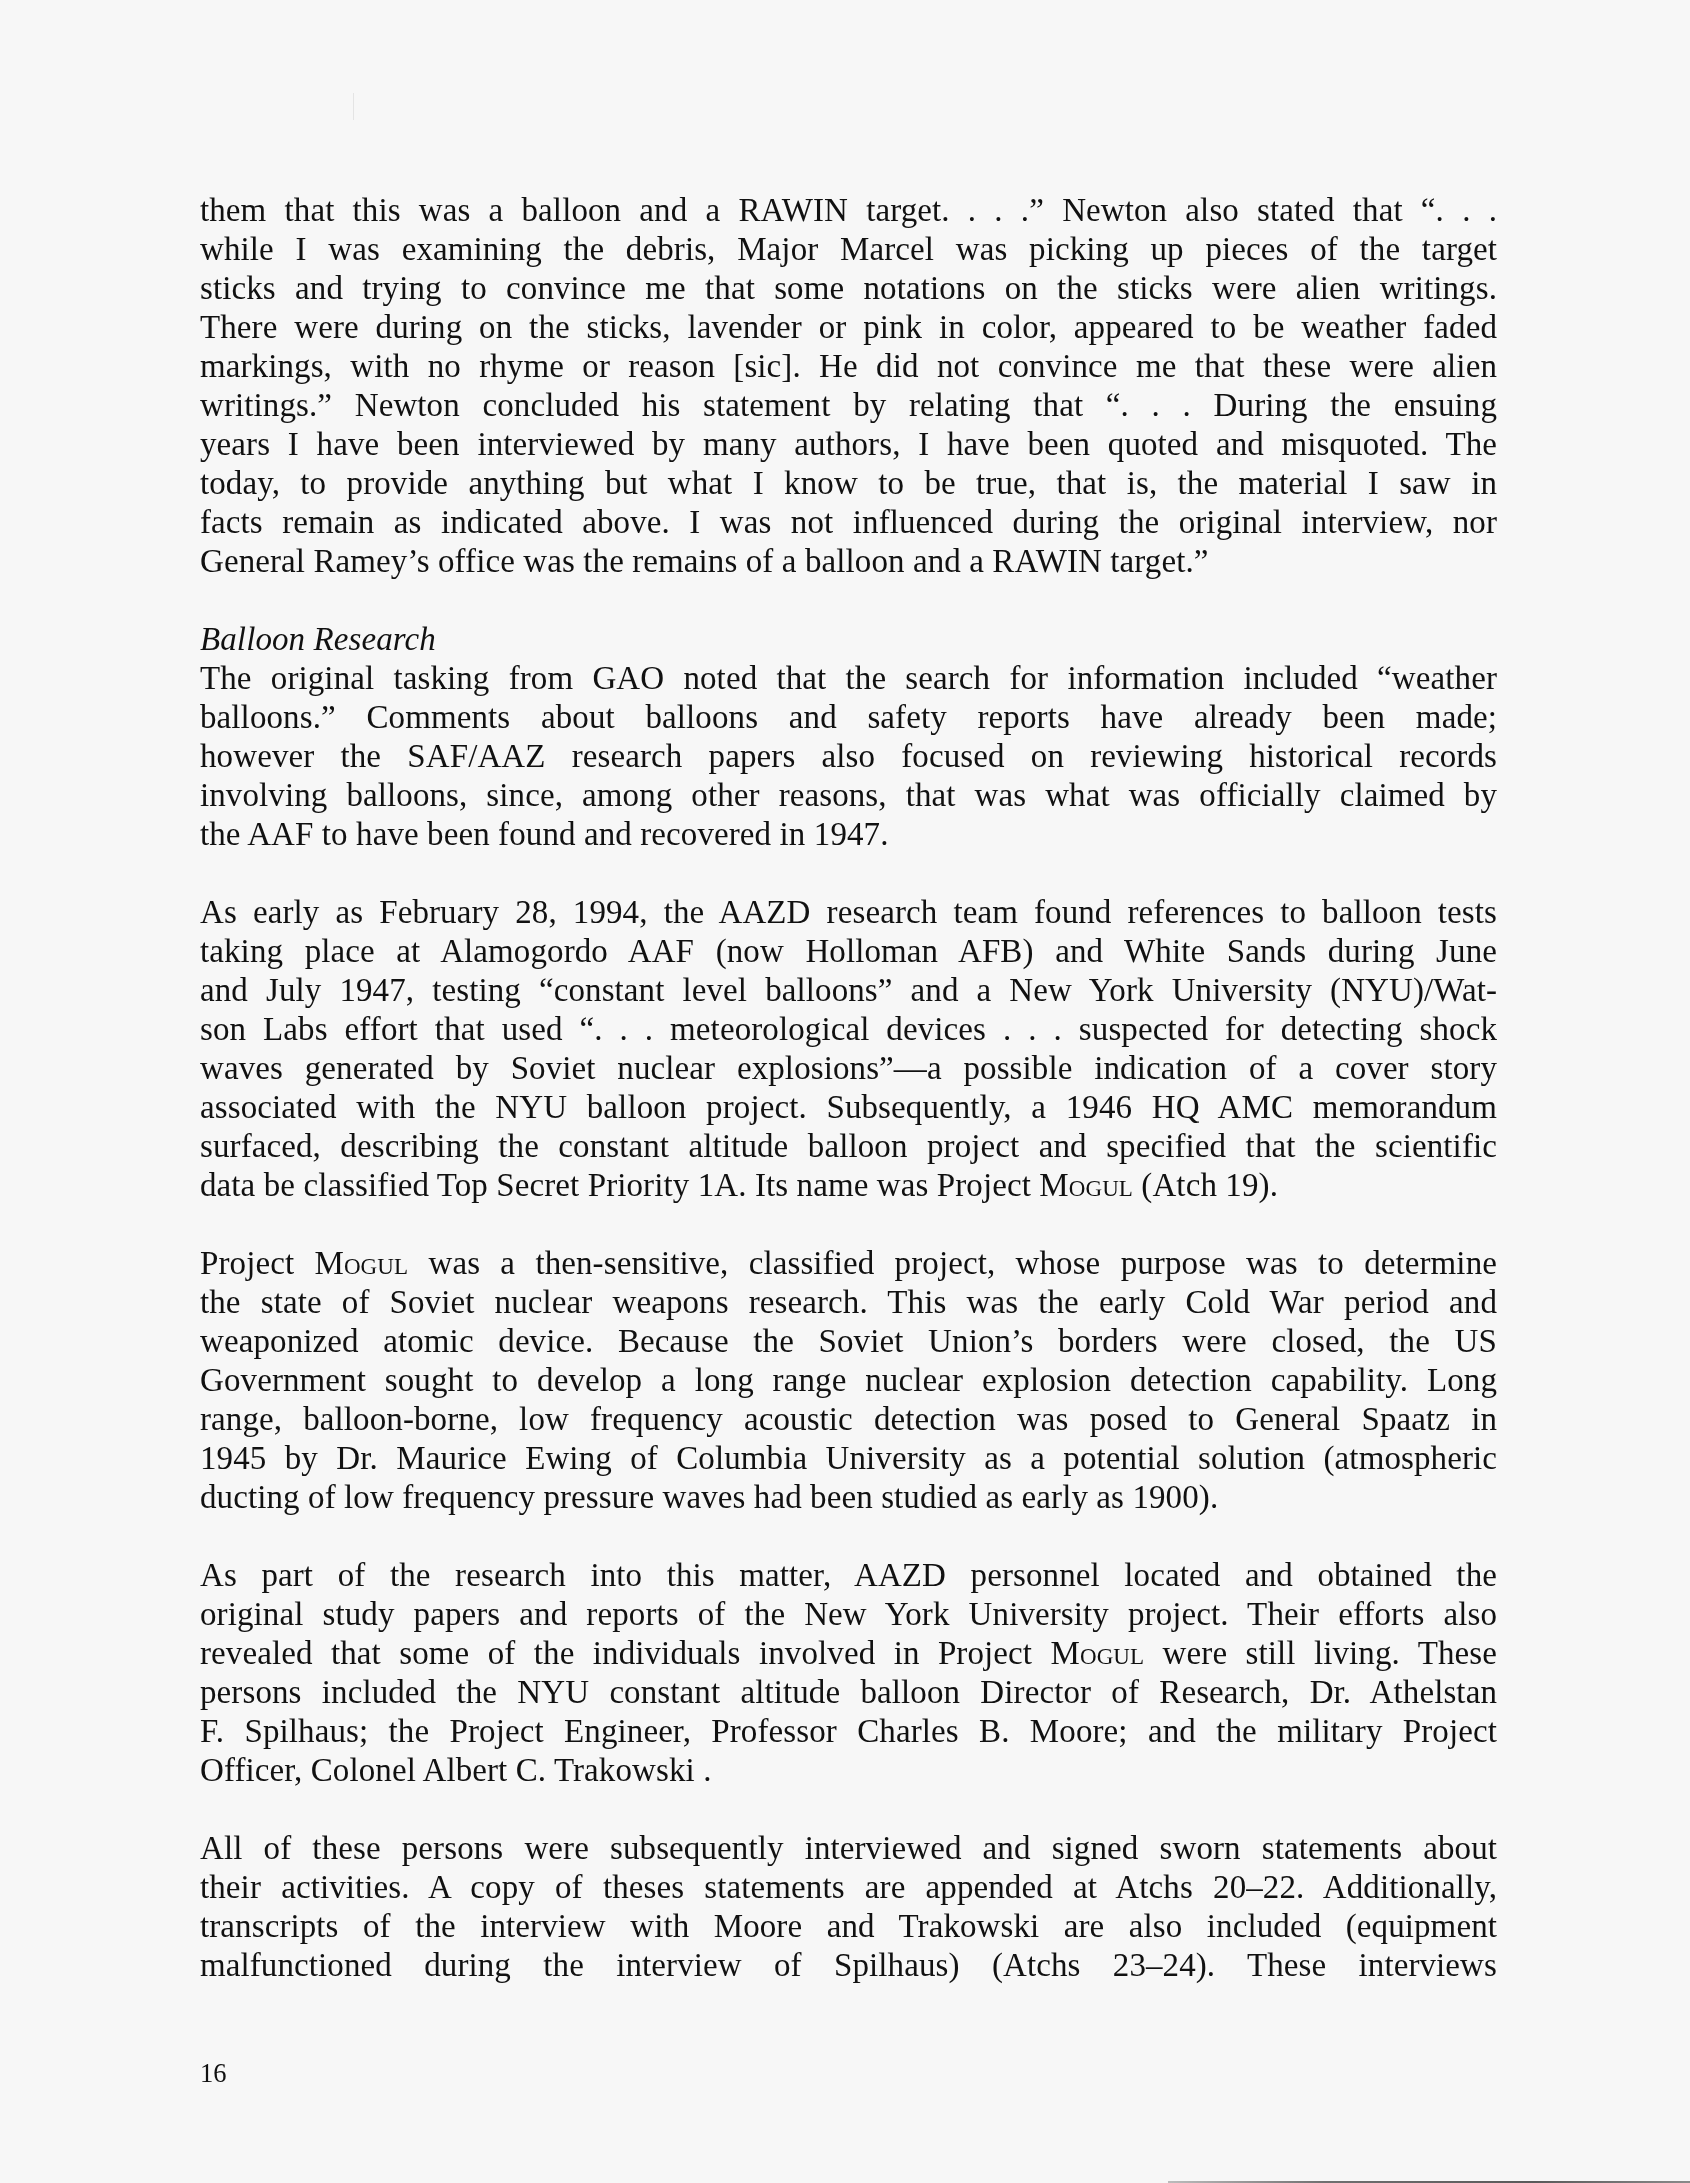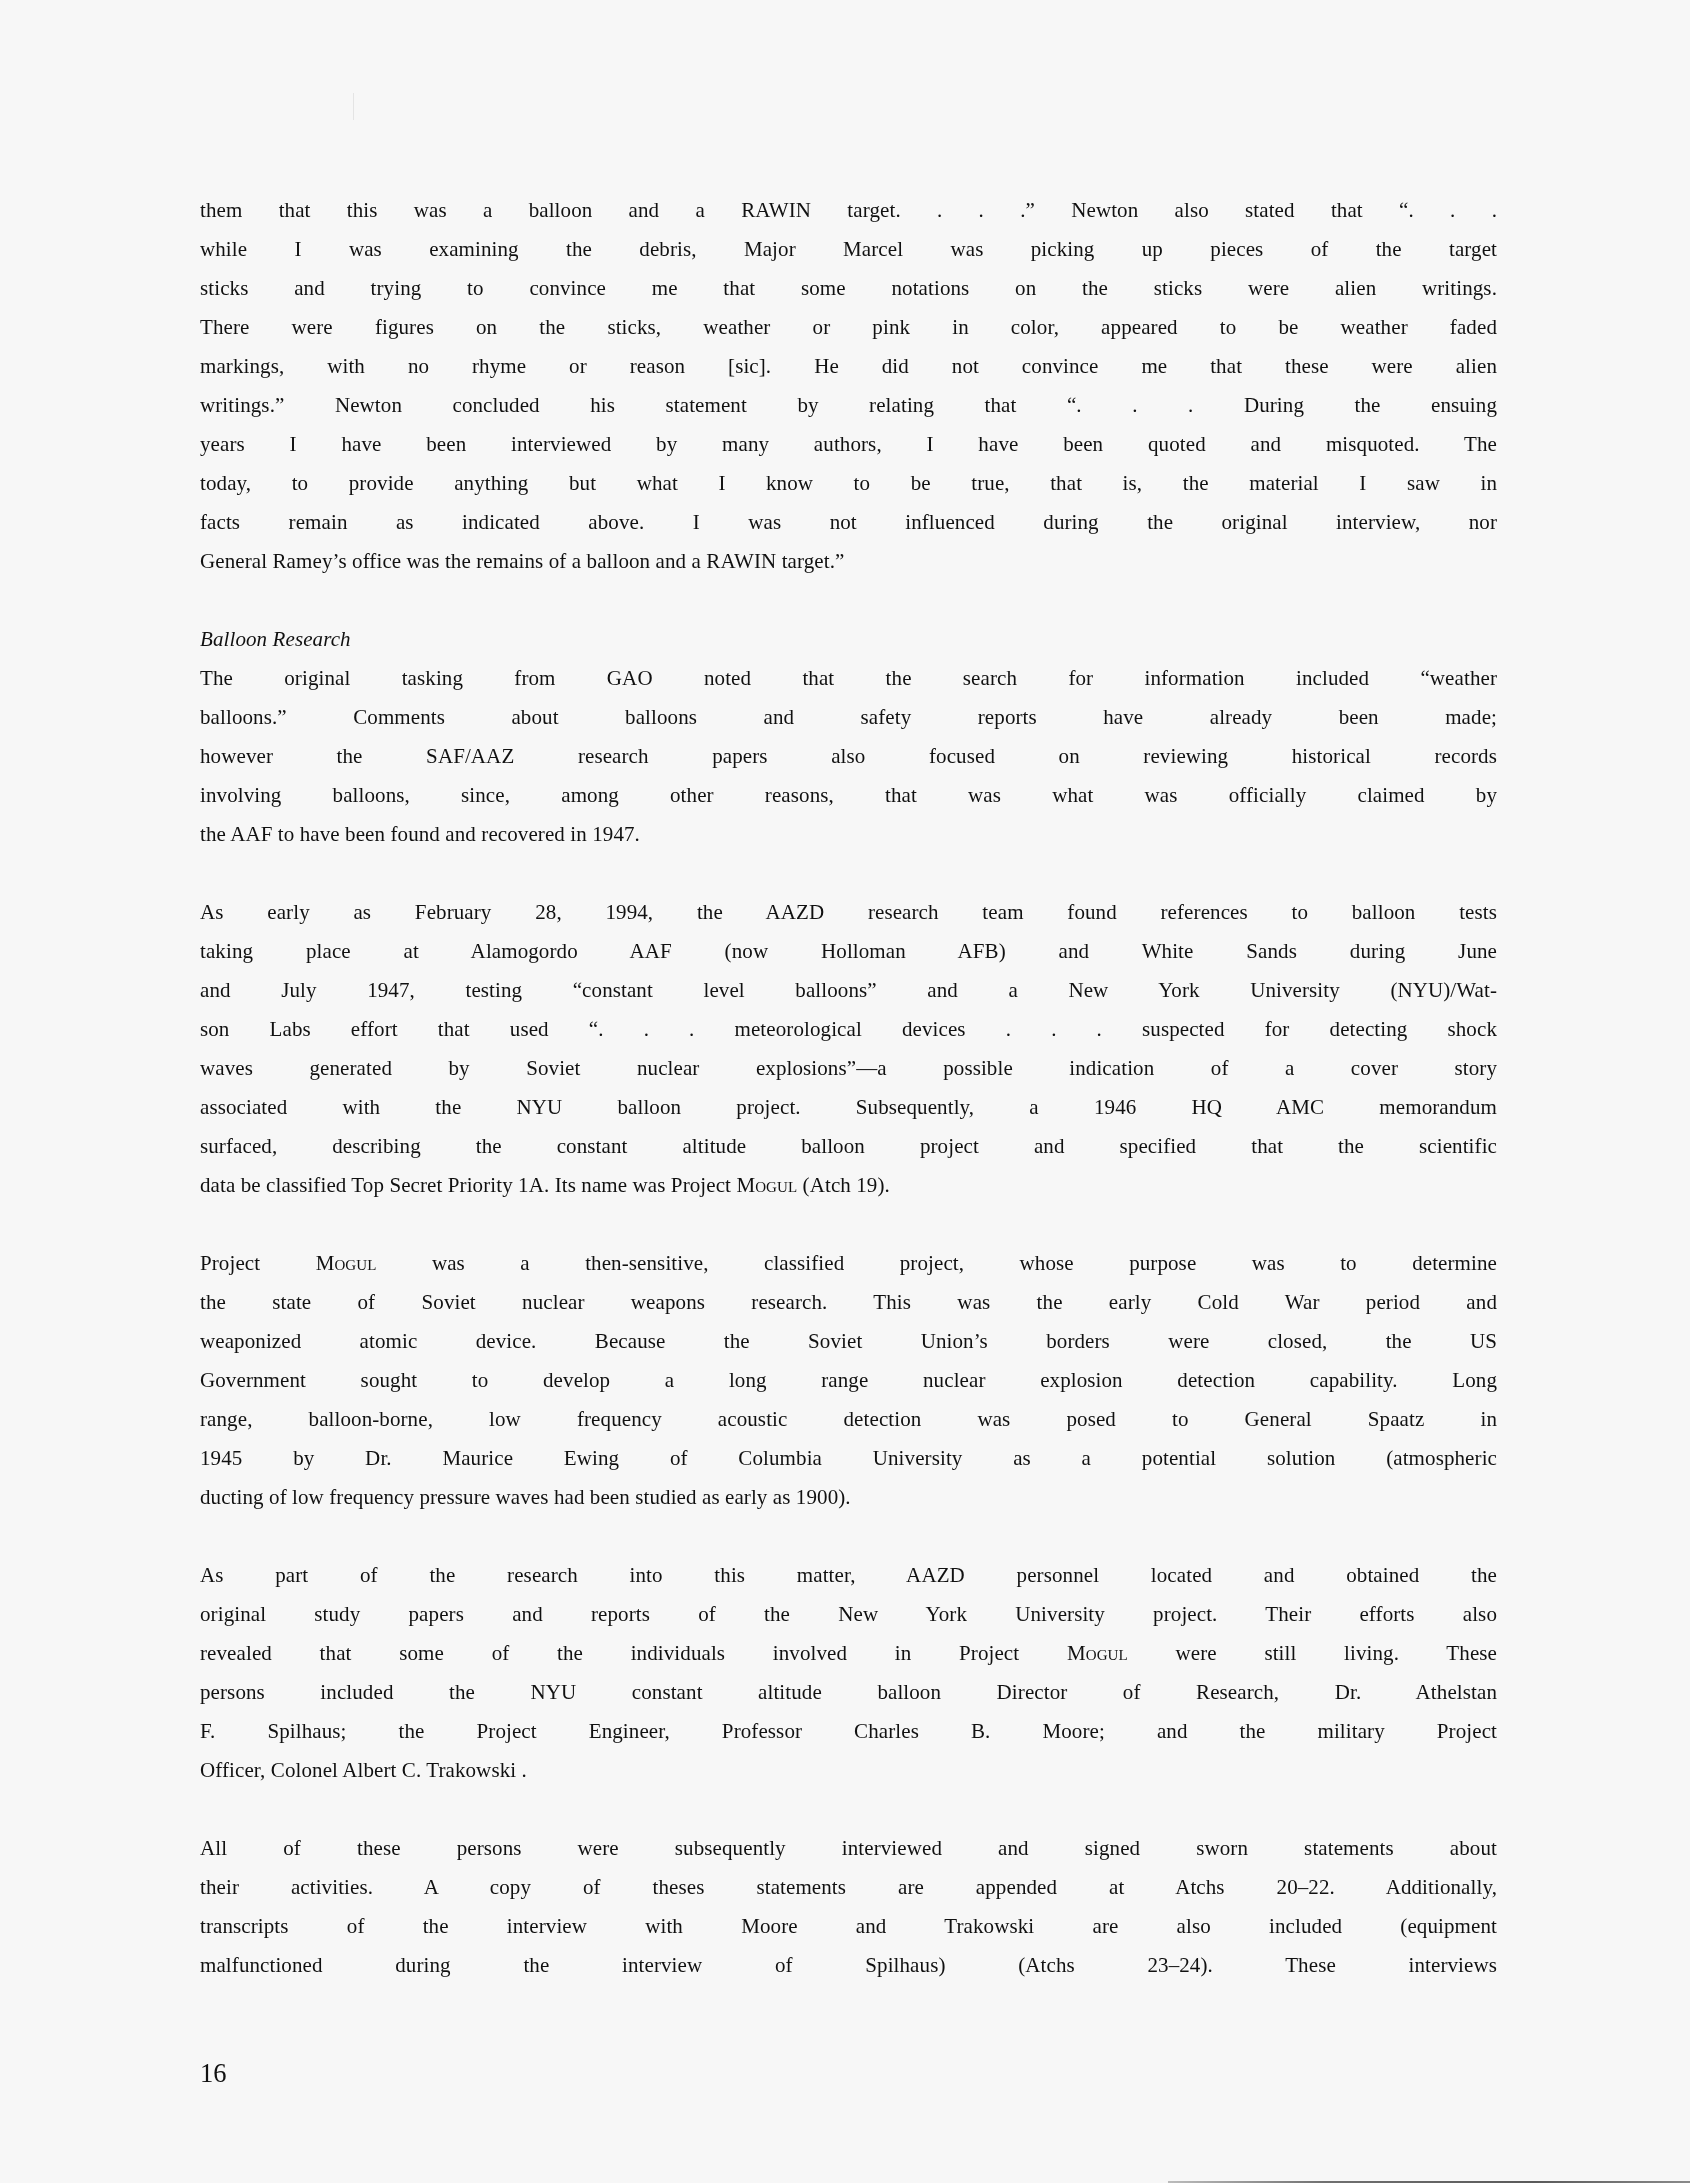--- a/index.html
+++ b/index.html
@@ -24,21 +24,21 @@
     .text-block {
       position: absolute;
       left: 200px;
       top: 191px;
       width: 1297px;
     }
     .line {
       display: block;
       height: 39px;
       line-height: 39px;
-      font-size: 21px;
+      font-size: 33px;
       white-space: nowrap;
       text-align: justify;
       text-align-last: justify;
       letter-spacing: 0.1px;
     }
     .line.last {
       text-align: center;
       text-align-last: left;
     }
     .line.heading {
@@ -82,21 +82,21 @@
 
 <div class="page">
   <div class="faint-mark"></div>
 
   <div class="text-block">
 
     <div>
       <span class="line">them that this was a balloon and a RAWIN target. . . .” Newton also stated that “. . .</span>
       <span class="line">while I was examining the debris, Major Marcel was picking up pieces of the target</span>
       <span class="line">sticks and trying to convince me that some notations on the sticks were alien writings.</span>
-      <span class="line">There were figures on the sticks, weather or pink in color, appeared to be weather faded</span>
+      <span class="line">There were during on the sticks, lavender or pink in color, appeared to be weather faded</span>
       <span class="line">markings, with no rhyme or reason [sic]. He did not convince me that these were alien</span>
       <span class="line">writings.” Newton concluded his statement by relating that “. . . During the ensuing</span>
       <span class="line">years I have been interviewed by many authors, I have been quoted and misquoted. The</span>
       <span class="line">today, to provide anything but what I know to be true, that is, the material I saw in</span>
       <span class="line">facts remain as indicated above. I was not influenced during the original interview, nor</span>
       <span class="line last">General Ramey’s office was the remains of a balloon and a RAWIN target.”</span>
     </div>
     <span class="blank"></span>
 
     <div>

